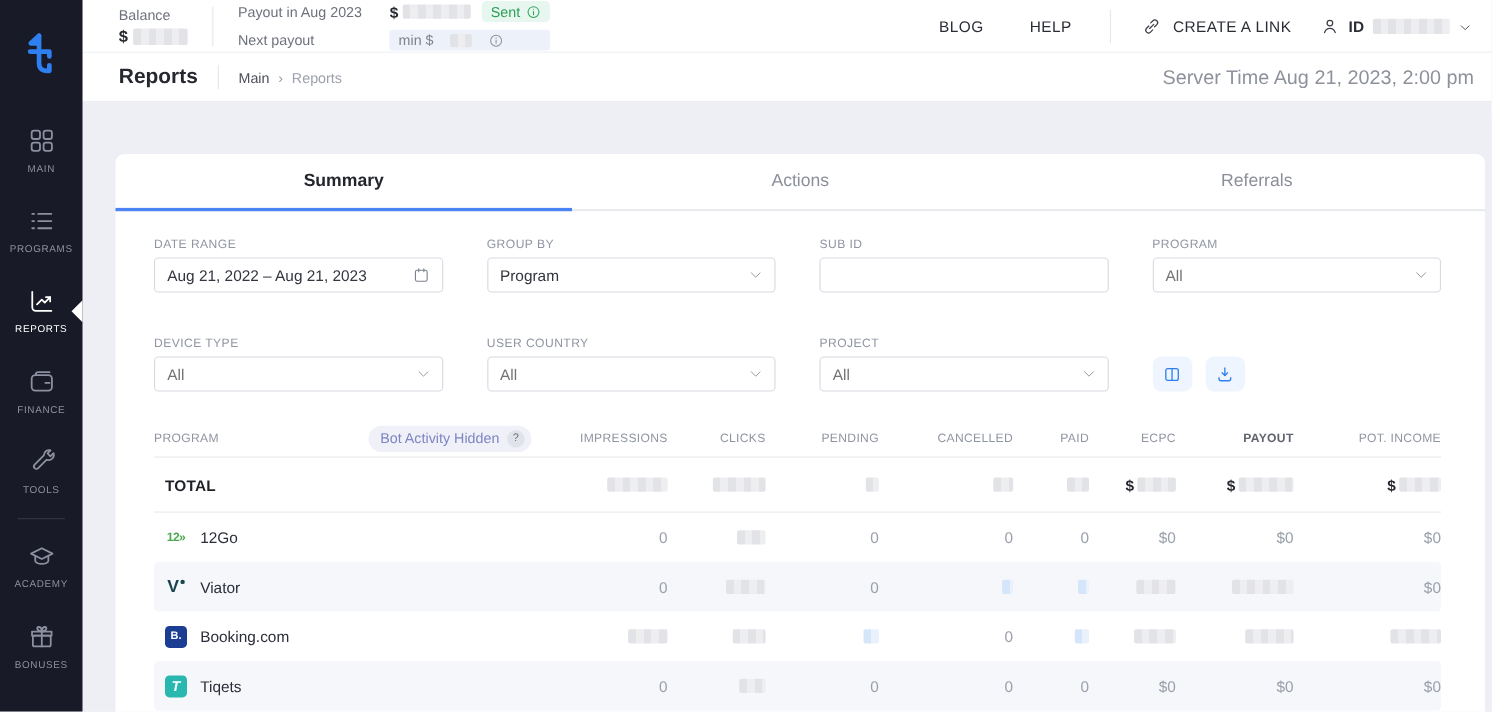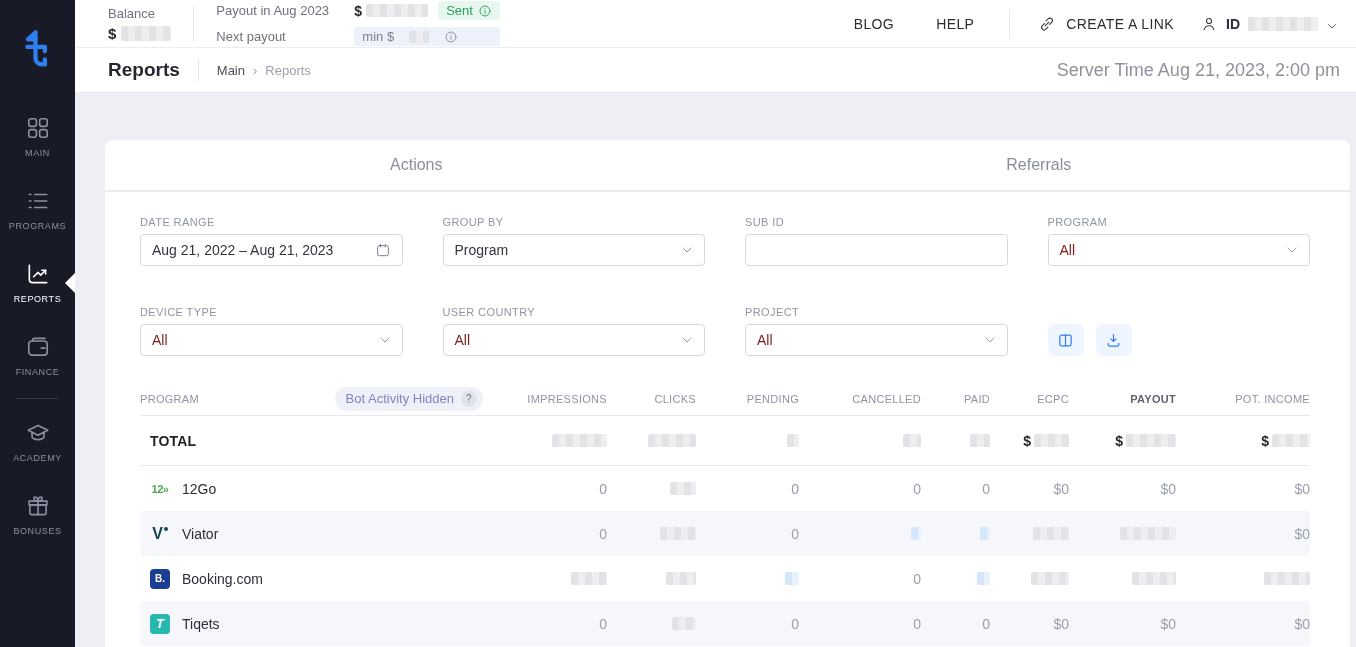--- a/index.html
+++ b/index.html
@@ -64,21 +64,21 @@
   
   .tabs { display:flex; border-bottom:2px solid #e9ebef; }
   .tab { flex:1; height:52px; display:flex; align-items:center; justify-content:center; font-size:16px; color:#8a8f99; cursor:pointer; border-bottom:3px solid transparent; margin-bottom:-2px; }
   .tab.active { color:#23252b; font-weight:700; border-bottom-color:#4b83f2; }
 
   
   .filters { display:grid; grid-template-columns:repeat(4,1fr); column-gap:10px; row-gap:15px; padding:24px 40px 0 35px;gap:40px; }
   .flabel { font-size:11px; color:#8f95a1; letter-spacing:.4px; margin-bottom:6px; }
   .fbox { height:32px; border:1px solid #d6d9e0; border-radius:4px; display:flex; align-items:center; justify-content:space-between; padding:0 11px; font-size:14px; color:#33363f; cursor:pointer; background:#fff; }
   .fval { white-space:nowrap; }
-  .fval.ph { color:#7f1d1d; }
+  .fval.ph { color:#737373; }
   .ficon { display:inline-flex; }
   .ficon svg { width:16px; height:16px; stroke:#7b818d; fill:none; stroke-width:1.5; stroke-linecap:round; stroke-linejoin:round; }
   .ficon.small svg { width:12px; height:12px; }
   input.finput { width:100%; outline:none; }
   .factions { align-self:end; display:flex; align-items:center; justify-content:space-between; height:32px; }
   .btn-apply { display:inline-flex; align-items:center; gap:8px; height:32px; padding:0 21px; background:#2e7ff0; border:none; border-radius:8px; color:#ffffff; font-size:15px; font-weight:600; font-family:inherit; cursor:pointer; }
   .btn-apply svg { width:14px; height:14px; stroke:#ffffff; fill:none; stroke-width:1.8; stroke-linecap:round; }
   .btn-ic { width:38px; height:32px; border:none; border-radius:8px; background:#e9f2fe; display:inline-flex; align-items:center; justify-content:center; cursor:pointer; }
   .btn-ic svg { width:17px; height:17px; stroke:#2e7ff0; fill:none; stroke-width:1.7; stroke-linecap:round; stroke-linejoin:round; }
   .btn-ic.lighter { background:#eef5fe; width:36px; }
@@ -159,20 +159,28 @@
         <div class="side-item">
           <span class="side-icon">
             <svg viewBox="0 0 24 24">
               <rect x="3.5" y="6.5" width="17" height="13" rx="3"></rect>
               <path d="M7 6.5V6a2 2 0 0 1 2-2h9.5"></path>
               <path d="M15 13h3.5"></path>
             </svg>
           </span>
           <span class="side-label">FINANCE</span>
         </div>
+        <div class="side-item">
+          <span class="side-icon">
+            <svg viewBox="0 0 24 24">
+              <path d="M13.8 6.2a4.3 4.3 0 0 1 5.6-4l-2.6 2.6 2.4 2.4 2.6-2.6a4.3 4.3 0 0 1-5.7 5.5L9 17.2a2.1 2.1 0 1 1-3-3l7.1-7.1z"></path>
+            </svg>
+          </span>
+          <span class="side-label">TOOLS</span>
+        </div>
         <div class="side-divider"></div>
         <div class="side-item">
           <span class="side-icon">
             <svg viewBox="0 0 24 24">
               <path d="M3 9.5 12 5l9 4.5-9 4.5z"></path>
               <path d="M6.5 11.8v3.7c0 1.4 2.5 2.6 5.5 2.6s5.5-1.2 5.5-2.6v-3.7"></path>
             </svg>
           </span>
           <span class="side-label">ACADEMY</span>
         </div>
@@ -269,20 +277,21 @@
         <span class="crumb-sep">›</span>
         <span class="crumb-cur">Reports</span>
       </span>
       <span class="server-time">Server Time Aug 21, 2023, 2:00 pm</span>
     </div>
 
     <div class="content">
       <div class="card">
 
         <div class="tabs">
+            <div class="tab active">Summary</div>
             <div class="tab">Actions</div>
             <div class="tab">Referrals</div>
           </div>
 
         <div class="filters">
           <div>
             <div class="flabel">DATE RANGE</div>
             <div class="fbox">
               <span class="fval">Aug 21, 2022 – Aug 21, 2023</span>
               <span class="ficon">

